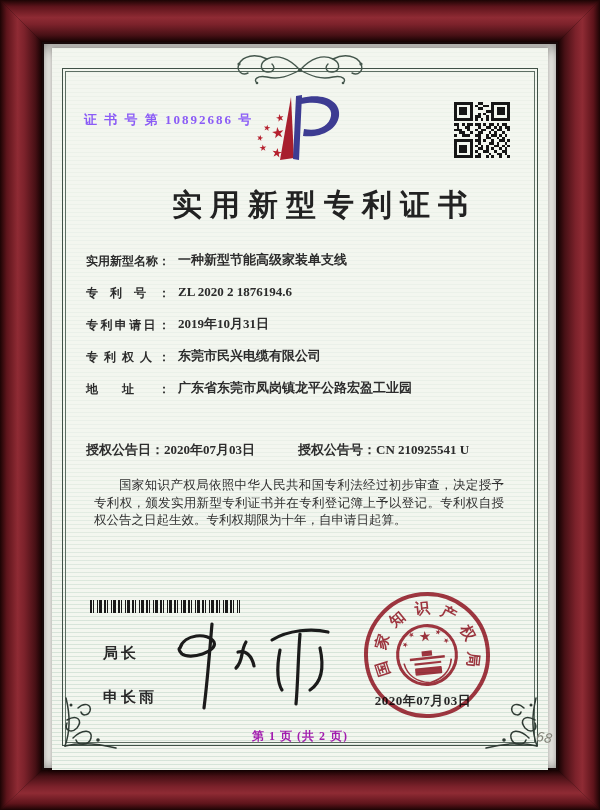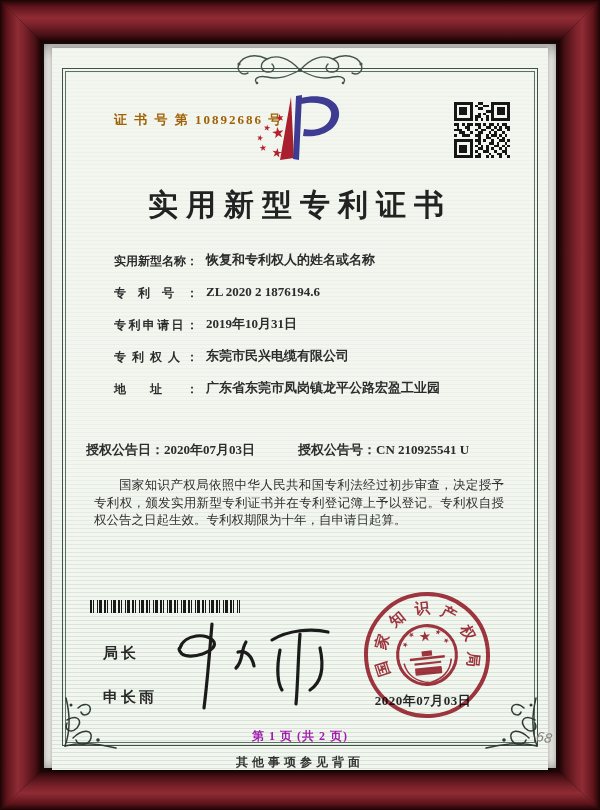--- a/index.html
+++ b/index.html
@@ -36,28 +36,28 @@
     -webkit-mask-image:linear-gradient(180deg,rgba(0,0,0,.18) 0%,rgba(0,0,0,.28) 55%,rgba(0,0,0,.9) 80%,rgba(0,0,0,.95) 100%);
     mask-image:linear-gradient(180deg,rgba(0,0,0,.18) 0%,rgba(0,0,0,.28) 55%,rgba(0,0,0,.9) 80%,rgba(0,0,0,.95) 100%);}
   .inner-border{position:absolute;left:10px;top:20px;right:10px;bottom:24px;
     border:1.6px solid #405147;}
   .inner-border .inline{position:absolute;inset:2px;border:1px solid #5d6e63;}
   .flourish-top{position:absolute;left:50%;top:2px;transform:translateX(-50%);}
   .flourish-corner{position:absolute;top:642px;}
   .flourish-corner.bl{left:4px;}
   .flourish-corner.br{left:430px;transform:scaleX(-1);}
   
-  .cert-number{position:absolute;left:62px;top:63px;font-size:13px;letter-spacing:2px;font-weight:600;color:#a16207;}
+  .cert-number{position:absolute;left:32px;top:63px;font-size:13px;letter-spacing:2px;font-weight:600;color:#8b5cf6;}
   .logo{position:absolute;left:203px;top:40px;}
   .qr{position:absolute;left:402px;top:54px;width:56px;height:56px;}
   .title{position:absolute;left:0;top:137px;width:100%;text-align:center;
-    font-size:30px;font-weight:700;letter-spacing:8px;color:#222;}
+    font-size:30px;font-weight:700;letter-spacing:8px;color:#222;padding-left:24px;}
   .fields{position:absolute;left:34px;top:196px;right:26px;}
   .field-row{height:32px;line-height:32px;font-size:13px;font-weight:600;white-space:nowrap;}
-  .field-label{display:inline-block;width:84px;font-size:12px;text-align:justify;text-align-last:justify;vertical-align:middle;margin-left:28px;}
+  .field-label{display:inline-block;width:84px;font-size:12px;text-align:justify;text-align-last:justify;vertical-align:middle;}
   .field-value{margin-left:8px;}
   .grant-row{position:absolute;left:34px;top:392px;right:20px;height:20px;line-height:20px;
     font-size:13px;font-weight:600;white-space:nowrap;}
   .grant-pair2{position:absolute;left:212px;top:0;text-align:right;}
   .body-text{position:absolute;left:34px;top:421px;width:426px;
     font-size:12.5px;line-height:17.5px;text-align:justify;color:#303030;font-weight:500;}
   .body-text p{margin:8px;text-indent:2em;}
   .barcode{position:absolute;left:38px;top:552px;width:150px;height:13px;
     background:repeating-linear-gradient(90deg,#191919 0 2px,transparent 2px 3px,#191919 3px 4px,transparent 4px 7px,#191919 7px 8px,transparent 8px 9px,#191919 9px 12px,transparent 12px 14px);}
   .signer{position:absolute;left:51px;top:590px;font-size:15px;letter-spacing:3px;font-weight:600;color:#2a2a2a;}
@@ -258,21 +258,21 @@
         <rect x="14" y="20" width="1" height="1"></rect>
       <rect x="17" y="20" width="1" height="1"></rect>
         <rect x="20" y="20" width="1" height="1"></rect>
     </g>
   </svg>
 
   <div class="title">实用新型专利证书</div>
 
   <div class="fields">
     <div class="field-row">
-      <span class="field-label">实用新型名称：</span><span class="field-value">恢复和专利权人的姓名或名称</span>
+      <span class="field-label">实用新型名称：</span><span class="field-value">一种新型节能高级家装单支线</span>
     </div>
     <div class="field-row">
       <span class="field-label">专利号：</span><span class="field-value">ZL 2020 2 1876194.6</span>
     </div>
     <div class="field-row">
       <span class="field-label">专利申请日：</span><span class="field-value">2019年10月31日</span>
     </div>
     <div class="field-row">
       <span class="field-label">专利权人：</span><span class="field-value">东莞市民兴电缆有限公司</span>
     </div>
@@ -340,16 +340,15 @@
         <use href="#star-e" transform="translate(45,11) scale(2.8) rotate(20)"></use>
         <use href="#star-e" transform="translate(12,20) scale(2.8) rotate(-40)"></use>
         <use href="#star-e" transform="translate(52,20) scale(2.8) rotate(40)"></use>
         <rect x="19" y="44" width="26" height="7" rx="1"></rect>
         <rect x="27" y="28" width="10" height="5"></rect>
       </g>
     </svg>
   </div>
 
   <div class="pagination">第 1 页 (共 2 页)</div>
-  <div class="back-note">其他事项参见背面</div>
 
   <div class="pencil-mark">68</div>
 </div>
 
 </body></html>

